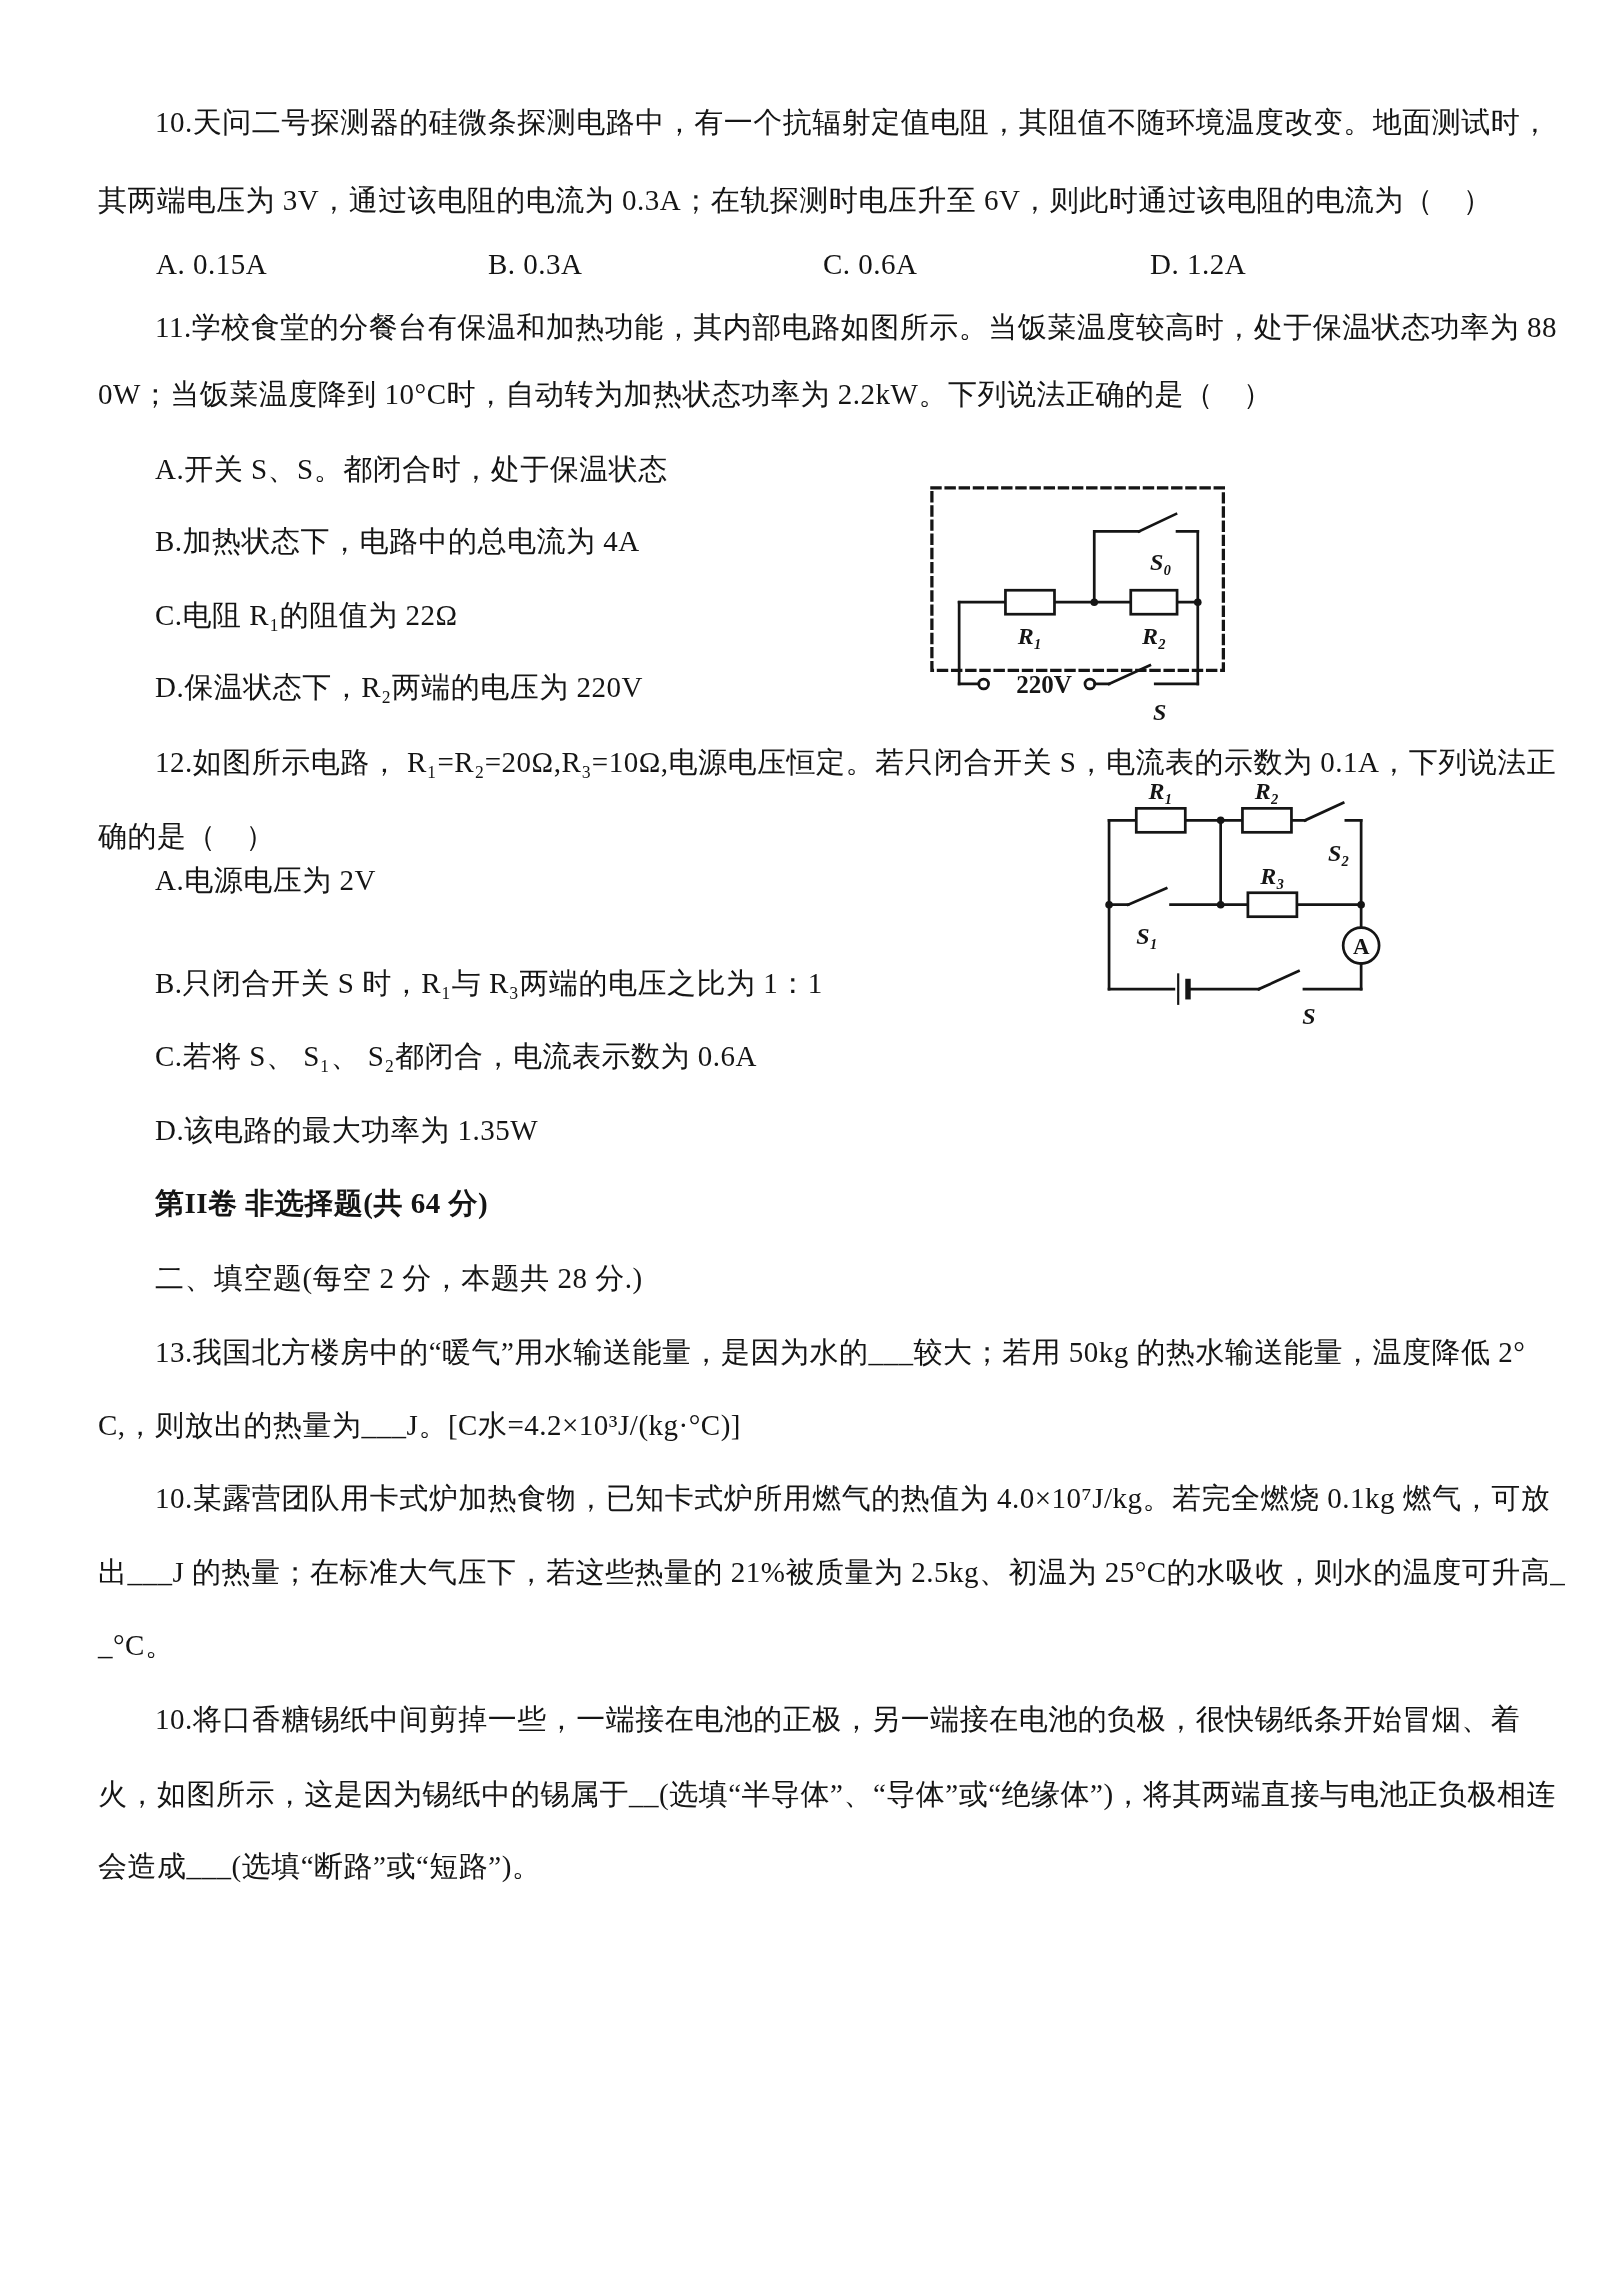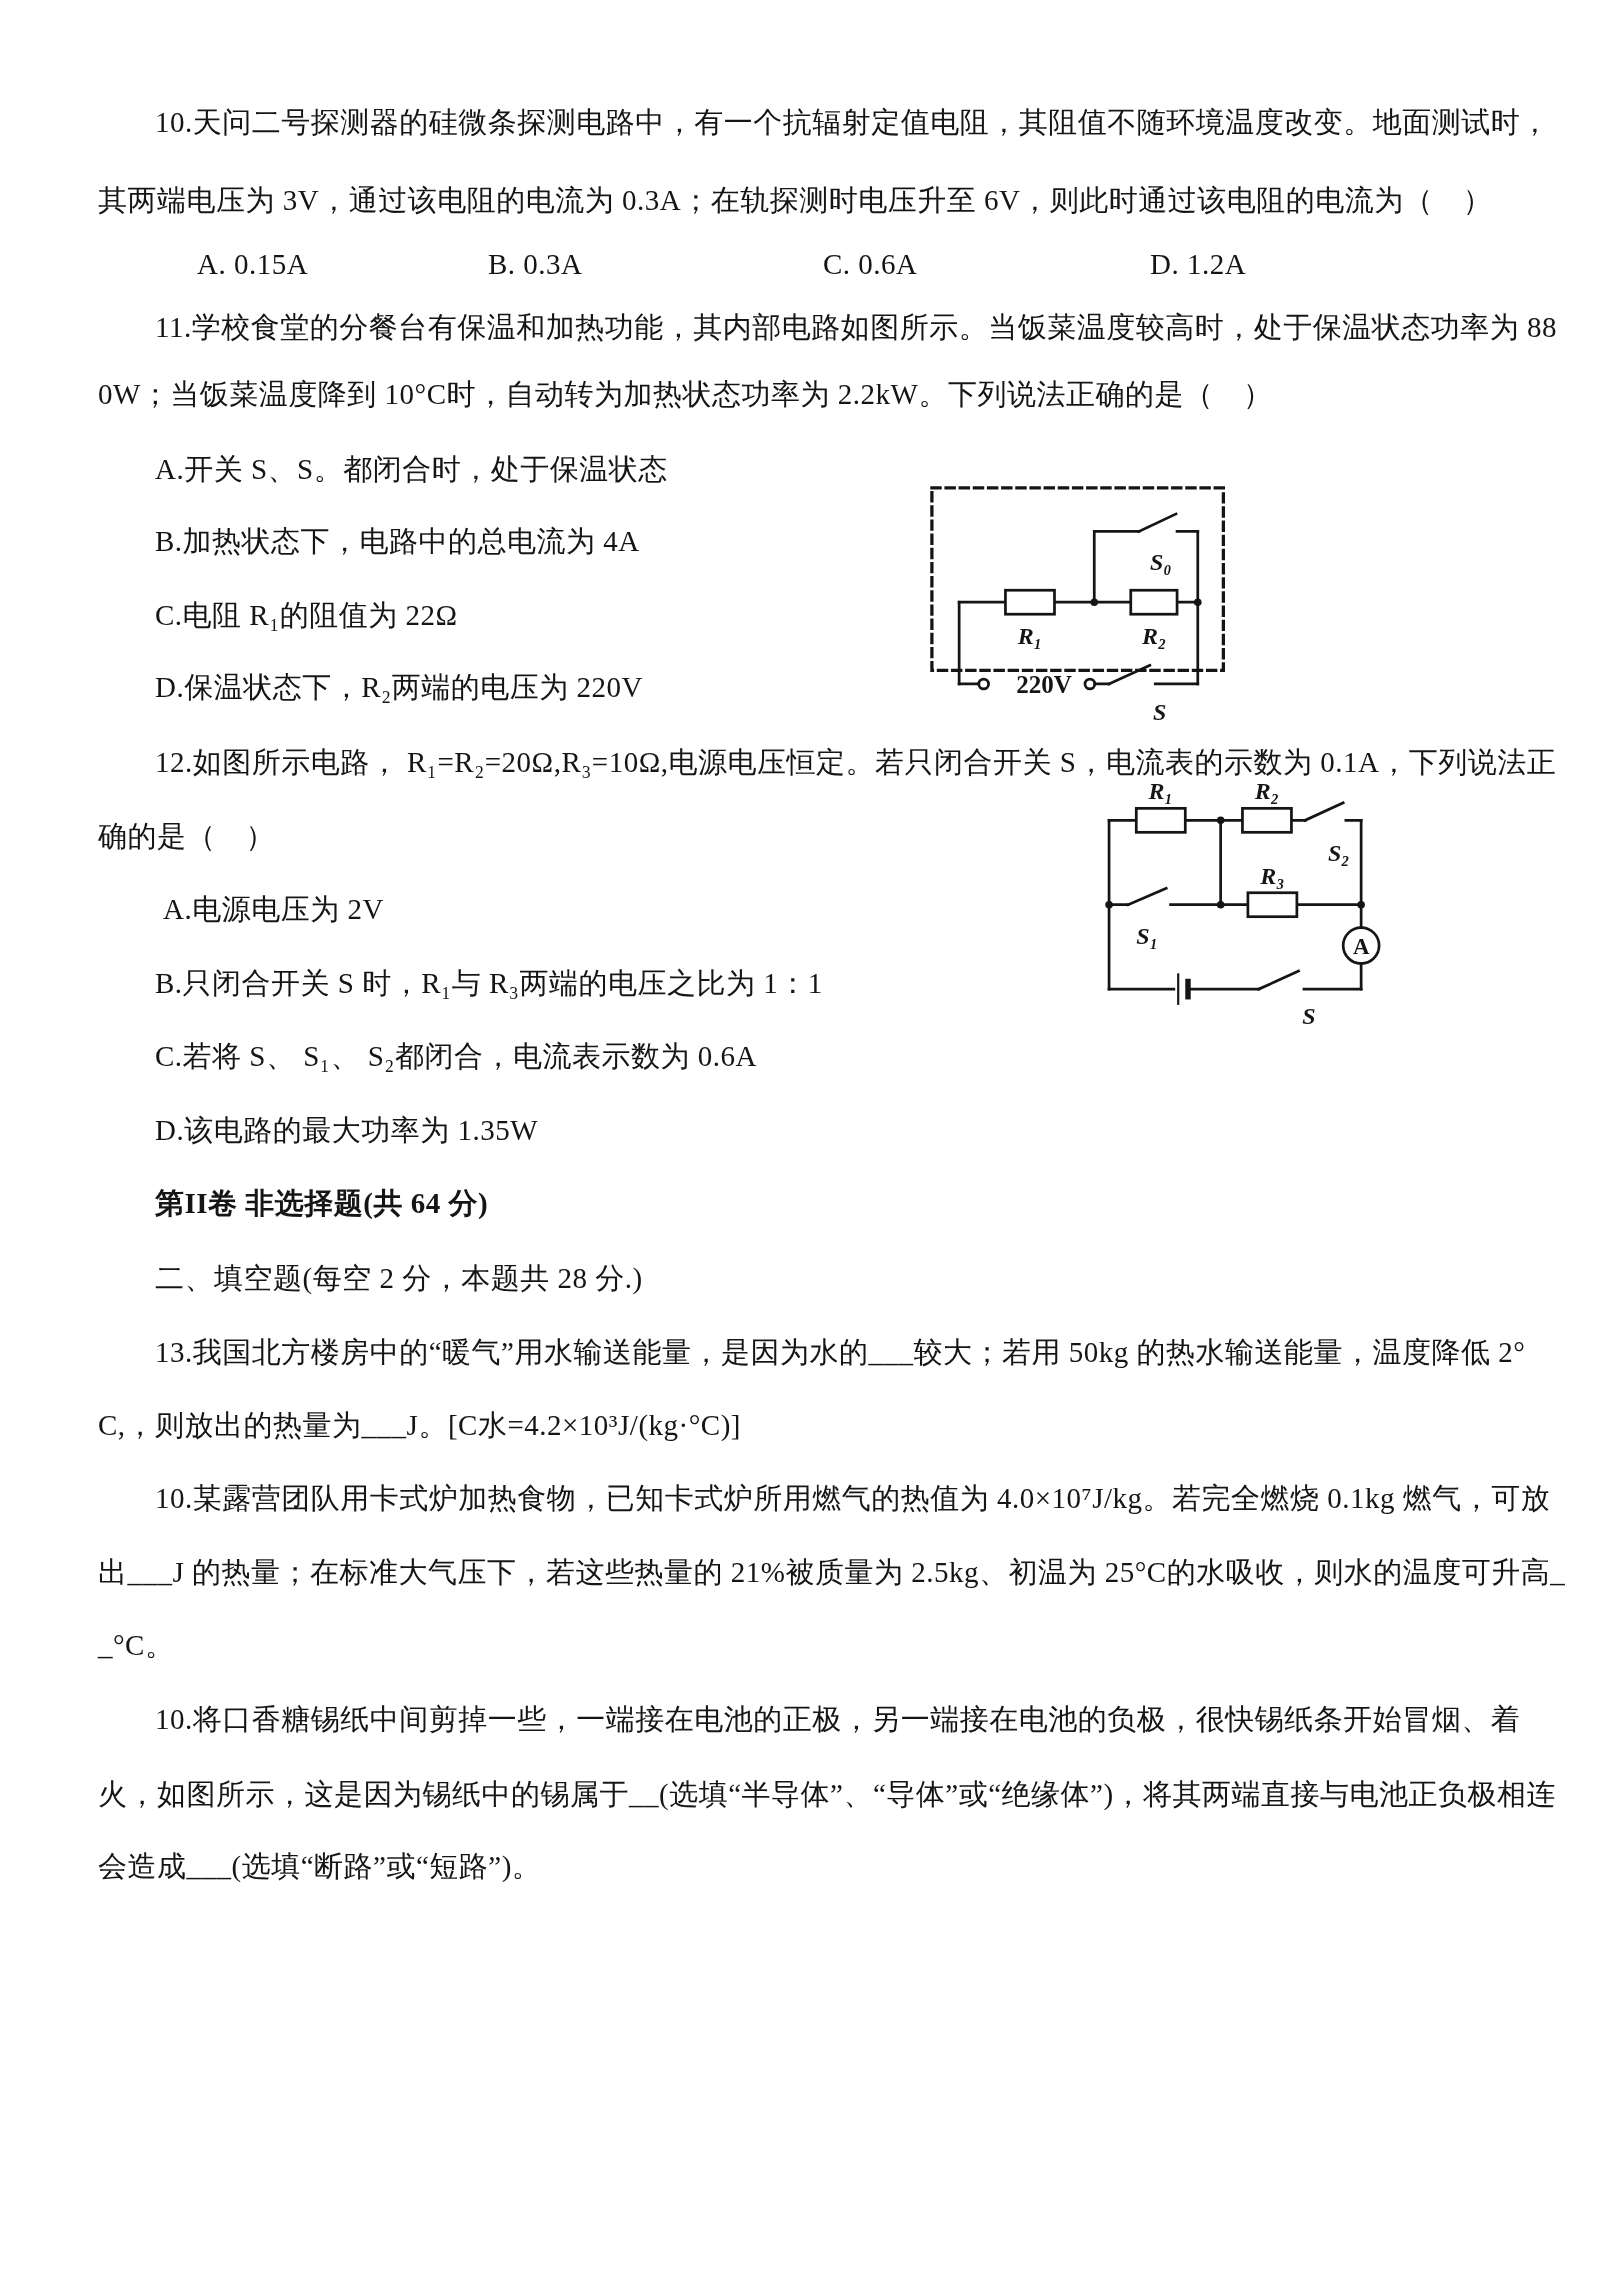--- a/index.html
+++ b/index.html
@@ -18,33 +18,33 @@
   .vlabel{font-family:"Liberation Serif","DejaVu Serif",serif;font-weight:bold;fill:#151515;}
 </style>
 </head>
 <body>
 
 <div class="page">
 
   <div id="text-layer">
       <span class="txt" style="left: 155px; top: 92px;">10.天问二号探测器的硅微条探测电路中，有一个抗辐射定值电阻，其阻值不随环境温度改变。地面测试时，</span>
       <span class="txt" style="left: 98px; top: 170px;">其两端电压为 3V，通过该电阻的电流为 0.3A；在轨探测时电压升至 6V，则此时通过该电阻的电流为（　）</span>
-      <span class="txt" style="left: 156px; top: 234px; margin-left: 41px;">A. 0.15A</span>
+      <span class="txt" style="left: 156px; top: 234px;">A. 0.15A</span>
       <span class="txt" style="left: 488px; top: 234px;">B. 0.3A</span>
       <span class="txt" style="left: 823px; top: 234px;">C. 0.6A</span>
       <span class="txt" style="left: 1150px; top: 234px;">D. 1.2A</span>
       <span class="txt" style="left: 155px; top: 297px;">11.学校食堂的分餐台有保温和加热功能，其内部电路如图所示。当饭菜温度较高时，处于保温状态功率为 88</span>
       <span class="txt" style="left: 98px; top: 364px;">0W；当饭菜温度降到 10°C时，自动转为加热状态功率为 2.2kW。下列说法正确的是（　）</span>
       <span class="txt" style="left: 155px; top: 439px;">A.开关 S、S。都闭合时，处于保温状态</span>
       <span class="txt" style="left: 155px; top: 511px;">B.加热状态下，电路中的总电流为 4A</span>
       <span class="txt" style="left: 155px; top: 585px;">C.电阻 R₁的阻值为 22Ω</span>
       <span class="txt" style="left: 155px; top: 657px;">D.保温状态下，R₂两端的电压为 220V</span>
       <span class="txt" style="left: 155px; top: 732px;">12.如图所示电路， R₁=R₂=20Ω,R₃=10Ω,电源电压恒定。若只闭合开关 S，电流表的示数为 0.1A，下列说法正</span>
       <span class="txt" style="left: 98px; top: 806px;">确的是（　）</span>
-      <span class="txt" style="left: 155px; top: 879px; margin-left: 8px;">A.电源电压为 2V</span>
+      <span class="txt" style="left: 155px; top: 850px;">A.电源电压为 2V</span>
       <span class="txt" style="left: 155px; top: 953px;">B.只闭合开关 S 时，R₁与 R₃两端的电压之比为 1：1</span>
       <span class="txt" style="left: 155px; top: 1026px;">C.若将 S、 S₁、 S₂都闭合，电流表示数为 0.6A</span>
       <span class="txt" style="left: 155px; top: 1100px; text-align: center;">D.该电路的最大功率为 1.35W</span>
       <span class="txt bold" style="left: 155px; top: 1173px;">第II卷 非选择题(共 64 分)</span>
       <span class="txt" style="left: 155px; top: 1248px;">二、填空题(每空 2 分，本题共 28 分.)</span>
       <span class="txt" style="left: 155px; top: 1322px;">13.我国北方楼房中的“暖气”用水输送能量，是因为水的___较大；若用 50kg 的热水输送能量，温度降低 2°</span>
       <span class="txt" style="left: 98px; top: 1395px;">C,，则放出的热量为___J。[C水=4.2×10³J/(kg·°C)]</span>
       <span class="txt" style="left: 155px; top: 1468px;">10.某露营团队用卡式炉加热食物，已知卡式炉所用燃气的热值为 4.0×10⁷J/kg。若完全燃烧 0.1kg 燃气，可放</span>
       <span class="txt" style="left: 98px; top: 1542px;">出___J 的热量；在标准大气压下，若这些热量的 21%被质量为 2.5kg、初温为 25°C的水吸收，则水的温度可升高_</span>
       <span class="txt" style="left: 98px; top: 1615px;">_°C。</span>

